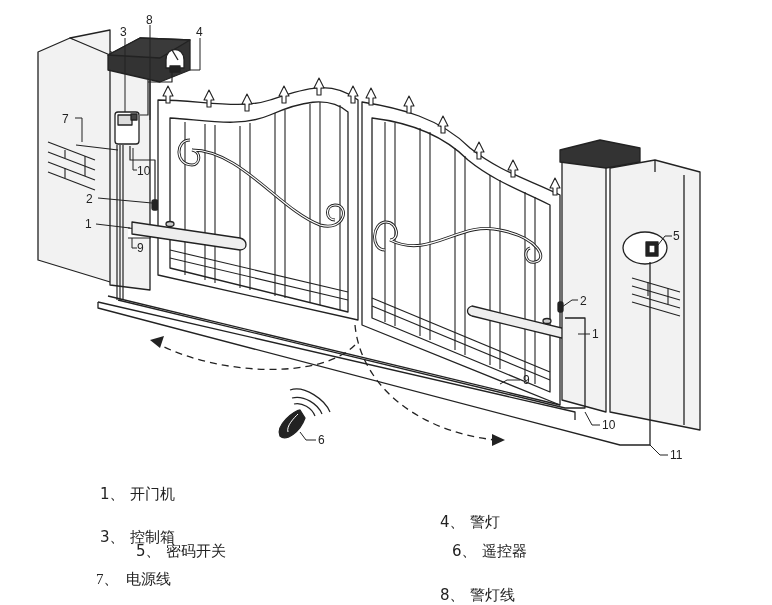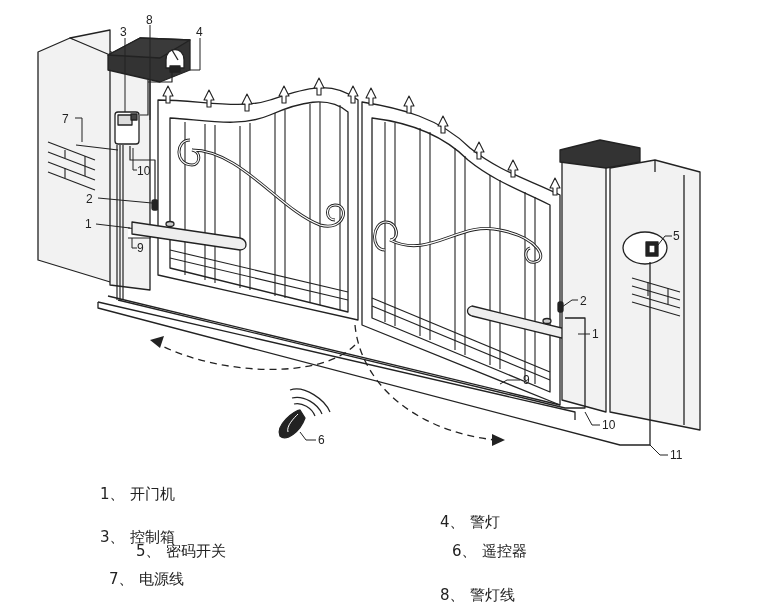--- a/index.html
+++ b/index.html
@@ -212,15 +212,15 @@
     <text x="670" y="459">11</text>
   </g>
 </svg>
 
 <div class="legend">
   <div class="legend-item" style="left:100px; top:5px;"><span class="num">1、</span><span>开门机</span></div>
   <div class="legend-item" style="left:100px; top:48px;"><span class="num">3、</span><span>控制箱</span></div>
   <div class="legend-item" style="left:440px; top:33px;"><span class="num">4、</span><span>警灯</span></div>
   <div class="legend-item" style="left:104px; top:62px;margin-left:32px;"><span class="num">5、</span><span>密码开关</span></div>
   <div class="legend-item" style="left:452px; top:62px;"><span class="num">6、</span><span>遥控器</span></div>
-  <div class="legend-item" style="left:109px; top:90px;"><span class="num">7、</span><span>电源线</span></div>
+  <div class="legend-item" style="left:96px; top:90px;font-family:Liberation Serif, serif;"><span class="num">7、</span><span>电源线</span></div>
   <div class="legend-item" style="left:440px; top:106px;"><span class="num">8、</span><span>警灯线</span></div>
 </div>
 
 </body></html>

